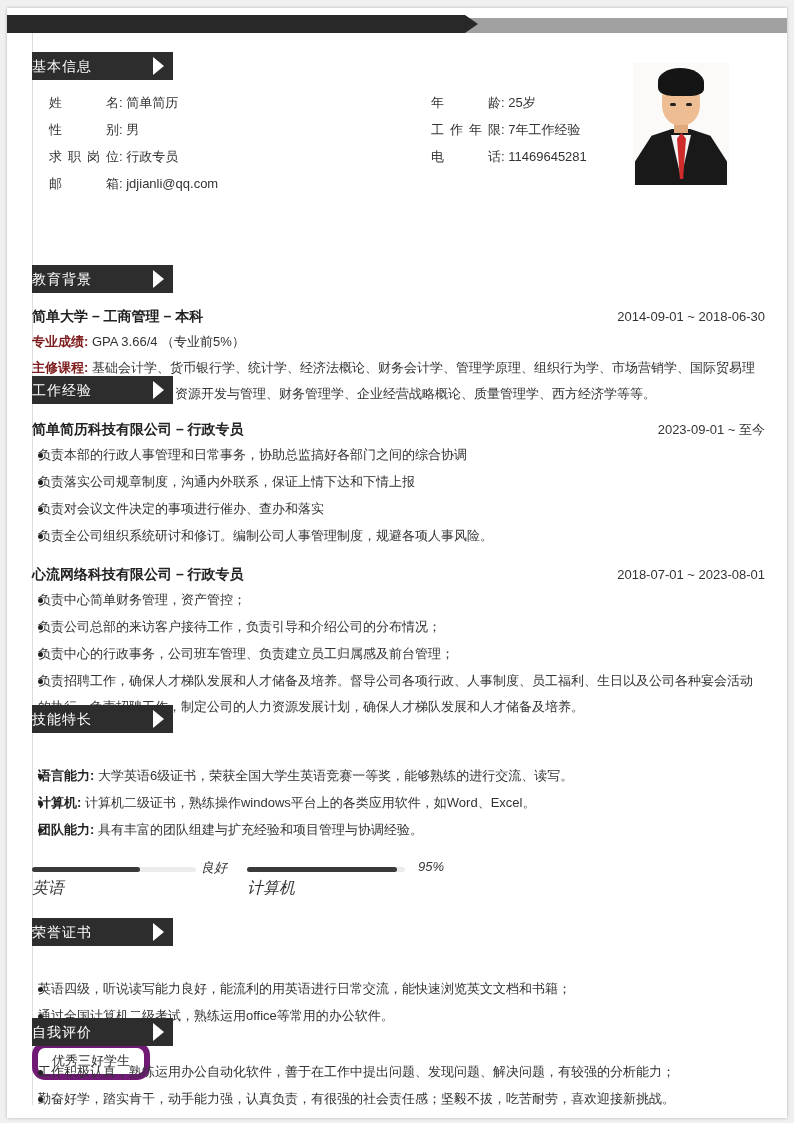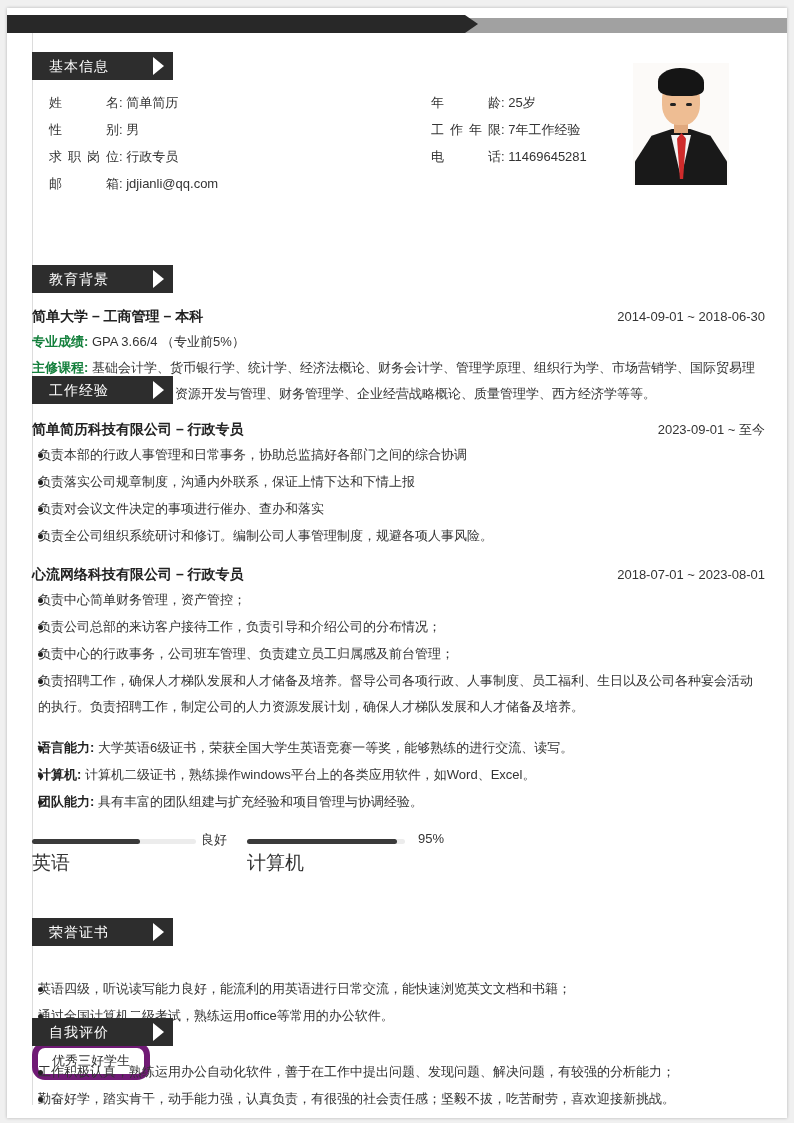--- a/index.html
+++ b/index.html
@@ -22,58 +22,58 @@
   
   .vline { position:absolute; left:25px; top:25px; width:1px; height:1072px; background:#dcdcdc; }
 
   .content { position:absolute; left:25px; right:22px; top:0; height:100%; }
   .sec { position:absolute; left:0; right:0; }
   .sec-basic { top:44px; } .sec-edu { top:229px;margin-top:28px; } .sec-work { top:368px; }
   .sec-skill { top:697px; } .sec-honor { top:910px; } .sec-self { top:1010px; }
 
   .sec-h {
     position:relative; width:141px; height:28px; background:#2d2d2d; color:#fff;
-    font-size:14px; line-height:28px; padding-left:17px; letter-spacing:1px;
+    font-size:14px; line-height:28px; letter-spacing:1px;
   }
   .sec-h .arrow {
     position:absolute; right:9px; top:5px; width:0; height:0;
     border-top:9px solid transparent; border-bottom:9px solid transparent; border-left:11px solid #fff;
   }
 
   
   .info-grid { display:grid; grid-template-columns:382px auto; padding-top:10px; padding-left:17px; }
   .info-row { line-height:26px; font-size:13px; white-space:nowrap; }
   .info-lbl { display:inline-block; width:70px; text-align:justify; text-align-last:justify;font-family:Liberation Mono, monospace; }
   .info-val::before { content:": "; white-space:pre; }
 
   
   .entry-row { display:flex; justify-content:space-between; align-items:baseline; line-height:24px;gap:48px; }
   .entry-title { font-weight:bold; font-size:14px; color:#222; }
   .entry-date { font-size:13px; color:#333; }
 
   .detail-line { font-size:13px; line-height:26px; }
-  .detail-lbl { font-weight:bold; color:#15803d; }
+  .detail-lbl { font-weight:bold; color:#7f1d1d; }
   .detail-lbl::after { content:": "; white-space:pre; }
 
   ul.blist { list-style:none; }
   ul.blist li { position:relative; padding-left:6px; font-size:13px; line-height:26px; margin-bottom:1px; }
   ul.blist li::before { content:""; position:absolute; left:6px; top:11px; width:5px; height:5px; border-radius:50%; background:#222; }
   ul.blist li .b-lbl { font-weight:bold; color:#222; }
   ul.blist li .b-lbl::after { content:": "; white-space:pre; }
 
   .mt11 { margin-top:11px; } .mt13 { margin-top:13px; } .mt14 { margin-top:30px; }
 
   
-  .bars { position:relative; height:36px; margin-top:20px; }
+  .bars { position:relative; height:36px; margin-top:20px;font-style:italic; }
   .bar-track { position:absolute; top:4px; height:5px; background:#ececec; border-radius:3px; }
   .bar-fill { height:5px; background:#3a3a3a; border-radius:3px; }
   .bar-t1 { left:0; width:164px; } .bar-t2 { left:215px; width:158px; }
   .bar-lvl { position:absolute; top:-4px; font-size:13px; }
   .bar-l1 { left:169px; } .bar-l2 { left:386px; }
-  .bar-name { position:absolute; top:15px; font-size:19px; }
+  .bar-name { position:absolute; top:15px; font-size:16px; }
   .bar-n1 { left:0; } .bar-n2 { left:215px; }
 
   
   .chips { margin-top:13px; }
   .chip { display:inline-block; border:6px solid #701a75; border-radius:13px; padding:4px 14px; font-size:13px; background:#fff; }
 
   
   .photo { position:absolute; left:626px; top:55px; width:96px; height:122px; background:#fcfaf8; overflow:hidden; }
   .av-suit { position:absolute; bottom:0; left:2px; right:2px; height:56px; background:#191919;
     clip-path:polygon(0 100%, 0 58%, 18% 12%, 40% 0, 60% 0, 82% 12%, 100% 58%, 100% 100%); }
@@ -208,20 +208,24 @@
 
                 <li>负责中心的行政事务，公司班车管理、负责建立员工归属感及前台管理；</li>
 
                 <li>负责招聘工作，确保人才梯队发展和人才储备及培养。督导公司各项行政、人事制度、员工福利、生日以及公司各种宴会活动的执行。负责招聘工作，制定公司的人力资源发展计划，确保人才梯队发展和人才储备及培养。</li>
               </ul>
           </div>
         </div>
     </div>
 
     <div class="sec sec-skill">
+      <div class="sec-h">
+        <span>技能特长</span>
+        <span class="arrow"></span>
+      </div>
       <ul class="blist mt14">
 
           <li>
             <span class="b-lbl">语言能力</span><span>大学英语6级证书，荣获全国大学生英语竞赛一等奖，能够熟练的进行交流、读写。</span>
           </li>
 
           <li>
             <span class="b-lbl">计算机</span><span>计算机二级证书，熟练操作windows平台上的各类应用软件，如Word、Excel。</span>
           </li>
 

